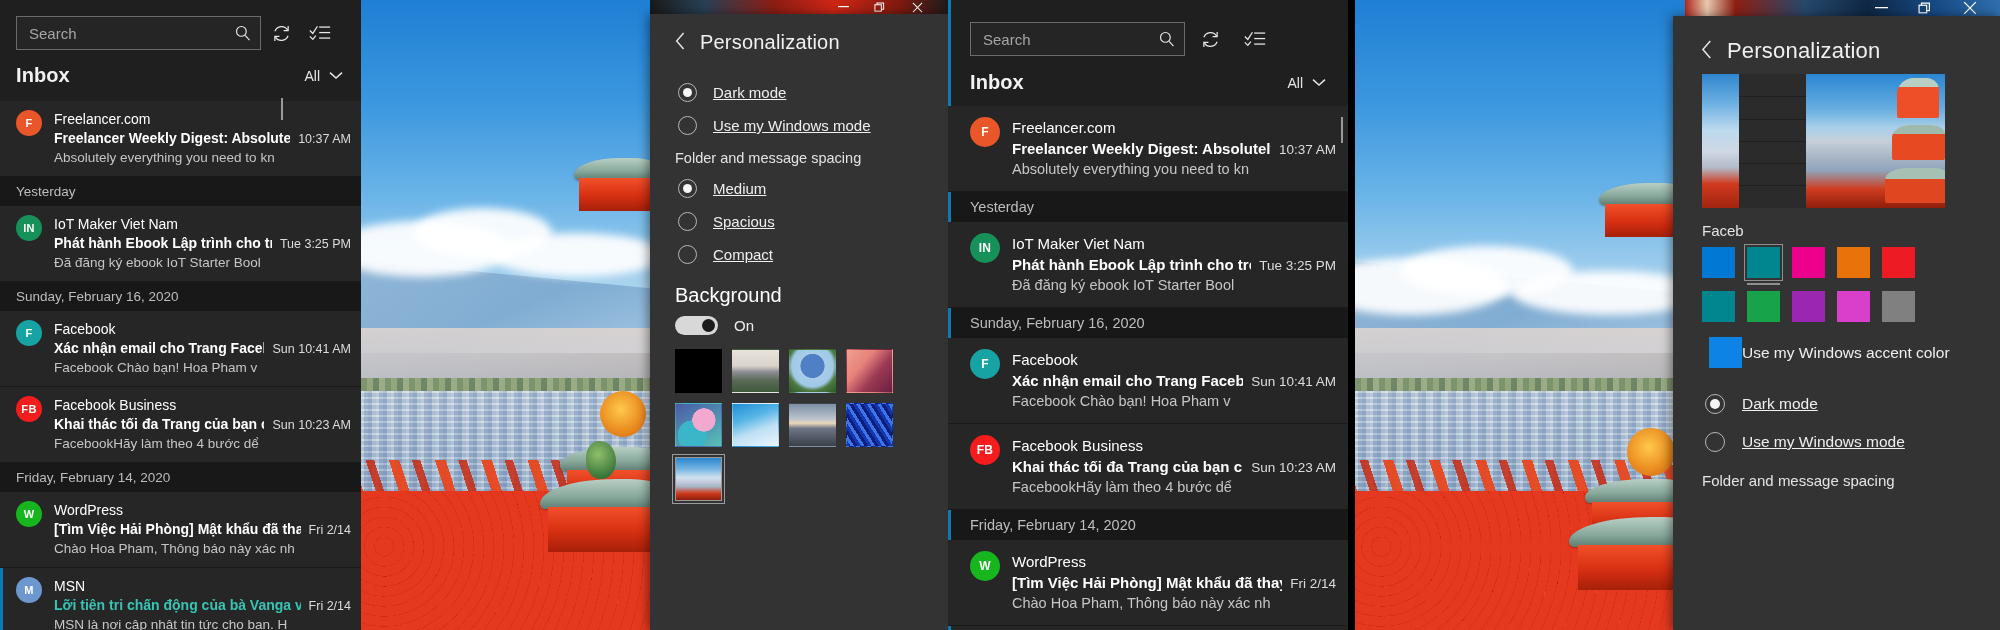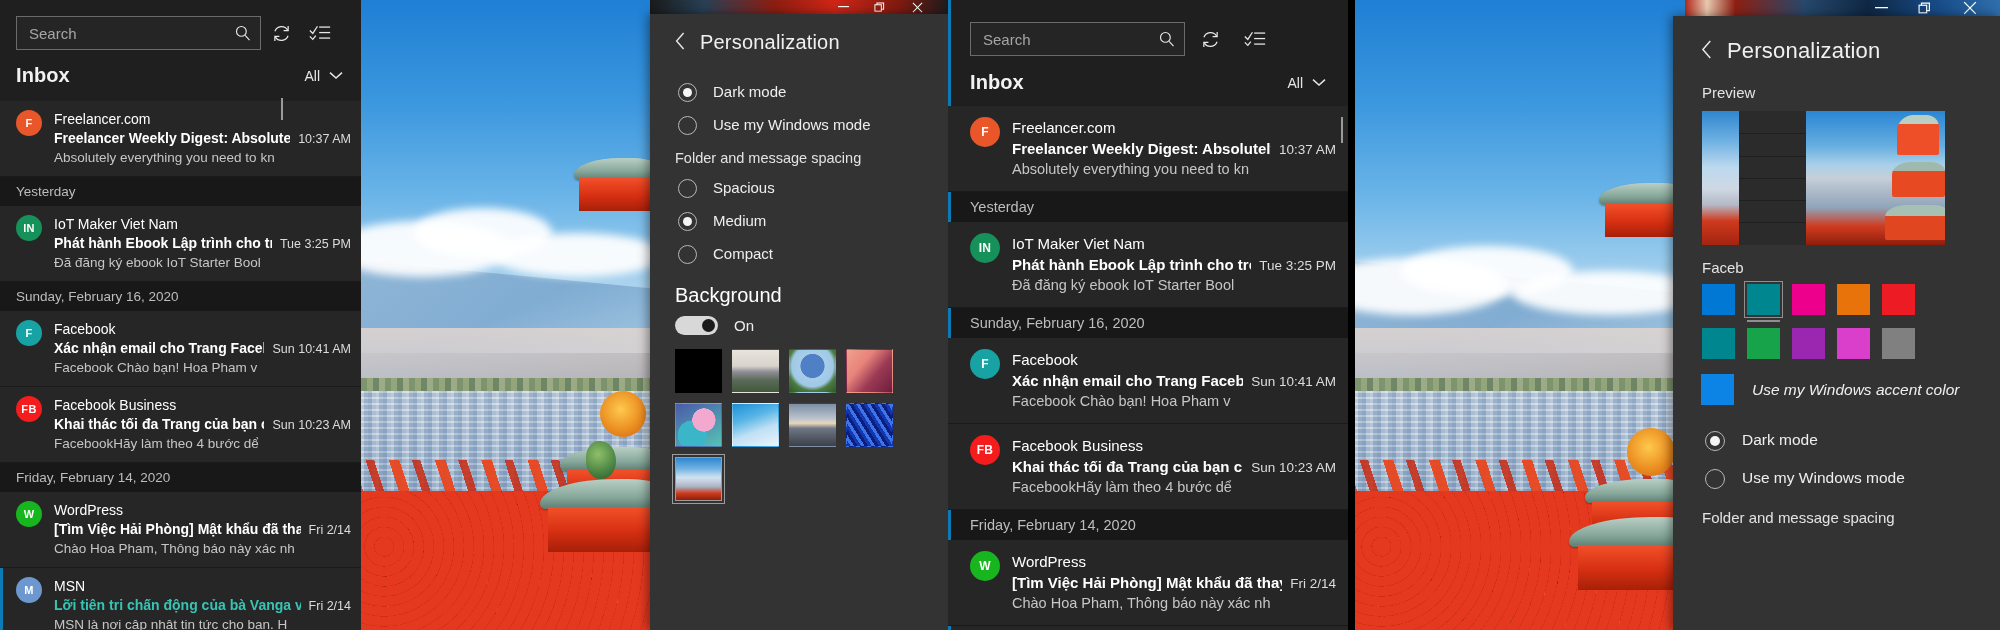--- a/index.html
+++ b/index.html
@@ -113,21 +113,21 @@
   .scroll-thumb { position:absolute; width:2px; background:#9a9a9a; }
 
   
   .pers {
     position:absolute; background:#333333; color:#f0f0f0; overflow:hidden;
     box-shadow:-2px 0 10px rgba(0,0,0,.45);
   }
   .pers-hdr { display:flex; align-items:center; gap:14px; }
   .pers-back { color:#e9e9e9; line-height:1; }
   .pers-title { font-weight:400; letter-spacing:.2px; }
-  .radio-row { display:flex; align-items:flex-start; }
+  .radio-row { display:flex; align-items:center;text-decoration:underline; }
   .radio {
     border-radius:50%; border:1.6px solid #b7b7b7; background:transparent;
     display:flex; align-items:center; justify-content:center; flex:0 0 auto;
   }
   .radio .dot { border-radius:50%; background:#f5f5f5; }
   .sect-sub { color:#e3e3e3; }
   .sect-big { color:#ffffff; font-weight:400; }
   .toggle-row { display:flex; align-items:center; }
   .toggle {
     background:#d8d8d8; border-radius:999px; display:flex; align-items:center;
@@ -374,28 +374,28 @@
           <span style="font-size: 15px; color: rgb(239, 239, 239);">Dark mode</span>
         </div>
         <div class="radio-row" style="padding: 7px 0px 7px 28px; gap: 16px;">
           <span class="radio" style="width: 19px; height: 19px;"></span>
           <span style="font-size: 15px; color: rgb(239, 239, 239);">Use my Windows mode</span>
         </div>
       </div>
     <div class="sect-sub" style="padding:8px 0 2px 25px;font-size:14.5px;">Folder and message spacing</div>
     <div id="mid-spacing" style="margin-top:4px;">
         <div class="radio-row" style="padding: 7px 0px 7px 28px; gap: 16px;">
-          <span class="radio" style="width: 19px; height: 19px;"></span>
-          <span style="font-size: 15px; color: rgb(239, 239, 239);">Spacious</span>
-        </div>
-        <div class="radio-row" style="padding: 7px 0px 7px 28px; gap: 16px;">
           <span class="radio" style="width: 19px; height: 19px;">
             <span class="dot" style="width: 9px; height: 9px;"></span>
           </span>
           <span style="font-size: 15px; color: rgb(239, 239, 239);">Medium</span>
+        </div>
+        <div class="radio-row" style="padding: 7px 0px 7px 28px; gap: 16px;">
+          <span class="radio" style="width: 19px; height: 19px;"></span>
+          <span style="font-size: 15px; color: rgb(239, 239, 239);">Spacious</span>
         </div>
         <div class="radio-row" style="padding: 7px 0px 7px 28px; gap: 16px;">
           <span class="radio" style="width: 19px; height: 19px;"></span>
           <span style="font-size: 15px; color: rgb(239, 239, 239);">Compact</span>
         </div>
       </div>
     <div class="sect-big" style="padding:13px 0 0 25px;font-size:20px;">Background</div>
     <div class="toggle-row" style="padding:9px 0 0 25px;gap:16px;">
       <span class="toggle" style="width:43px;height:19px;padding:0 3px;">
         <span class="knob" style="width:13px;height:13px;"></span>
@@ -545,21 +545,20 @@
   <div class="pers" style="left:1673px;top:16px;width:327px;height:614px;">
     <div class="pers-hdr" style="padding:22px 0 0 28px;">
       <span class="pers-back">
         <svg width="12" height="19" viewBox="0 0 11 18" fill="none" stroke="#e9e9e9" stroke-width="1.4">
             <polyline points="8.6,1 1.6,9 8.6,17"></polyline>
           </svg>
       </span>
       <span class="pers-title" style="font-size:22px;">Personalization</span>
     </div>
 
-    <div class="sect-sub" style="padding:20px 0 0 29px;font-size:15px;">Preview</div>
     <div class="prev-box" style="margin:10px 0 0 29px;width:243px;height:134px;">
       <div class="prev-left" style="width:37px;">
         <div style="position:absolute;inset:0;background:linear-gradient(180deg,#2f86cf 0%,#6db0e2 22%,#bcd9ee 42%,#cfd8e4 58%,#b3b9c6 70%,#cf3a1e 82%,#a22410 100%);"></div>
       </div>
       <div class="prev-rows" style="width:67px;">
         <div class="prev-row" style="height:23px;"></div>
         <div class="prev-row" style="height:23px;"></div>
         <div class="prev-row" style="height:22px;"></div>
         <div class="prev-row" style="height:22px;"></div>
         <div class="prev-row" style="height:22px;"></div>
@@ -582,21 +581,21 @@
         <span class="sw" style="width: 33px; height: 31px; background: rgb(237, 28, 36); display: inline-block;"></span>
       </div>
     <div class="swatches" id="sw-row2" style="padding:13px 0 0 29px;gap:12px;">
         <span class="sw" style="width: 33px; height: 31px; background: rgb(0, 134, 143); display: inline-block;"></span>
         <span class="sw" style="width: 33px; height: 31px; background: rgb(22, 163, 74); display: inline-block;"></span>
         <span class="sw" style="width: 33px; height: 31px; background: rgb(155, 39, 176); display: inline-block;"></span>
         <span class="sw" style="width: 33px; height: 31px; background: rgb(218, 63, 203); display: inline-block;"></span>
         <span class="sw" style="width: 33px; height: 31px; background: rgb(128, 128, 128); display: inline-block;"></span>
       </div>
 
-    <div class="toggle-row" style="padding:15px 0 0 28px;gap:18px;font-style:italic;">
+    <div class="toggle-row" style="padding:15px 0 0 36px;">
       <span style="width:33px;height:31px;background:#0b84e5;display:inline-block;"></span>
       <span style="font-size:15.5px;color:#efefef;">Use my Windows accent color</span>
     </div>
 
     <div id="right-theme" style="margin-top:17px;">
         <div class="radio-row" style="padding: 9px 0px 9px 32px; gap: 17px;">
           <span class="radio" style="width: 20px; height: 20px;">
             <span class="dot" style="width: 10px; height: 10px;"></span>
           </span>
           <span style="font-size: 15.5px; color: rgb(239, 239, 239);">Dark mode</span>

